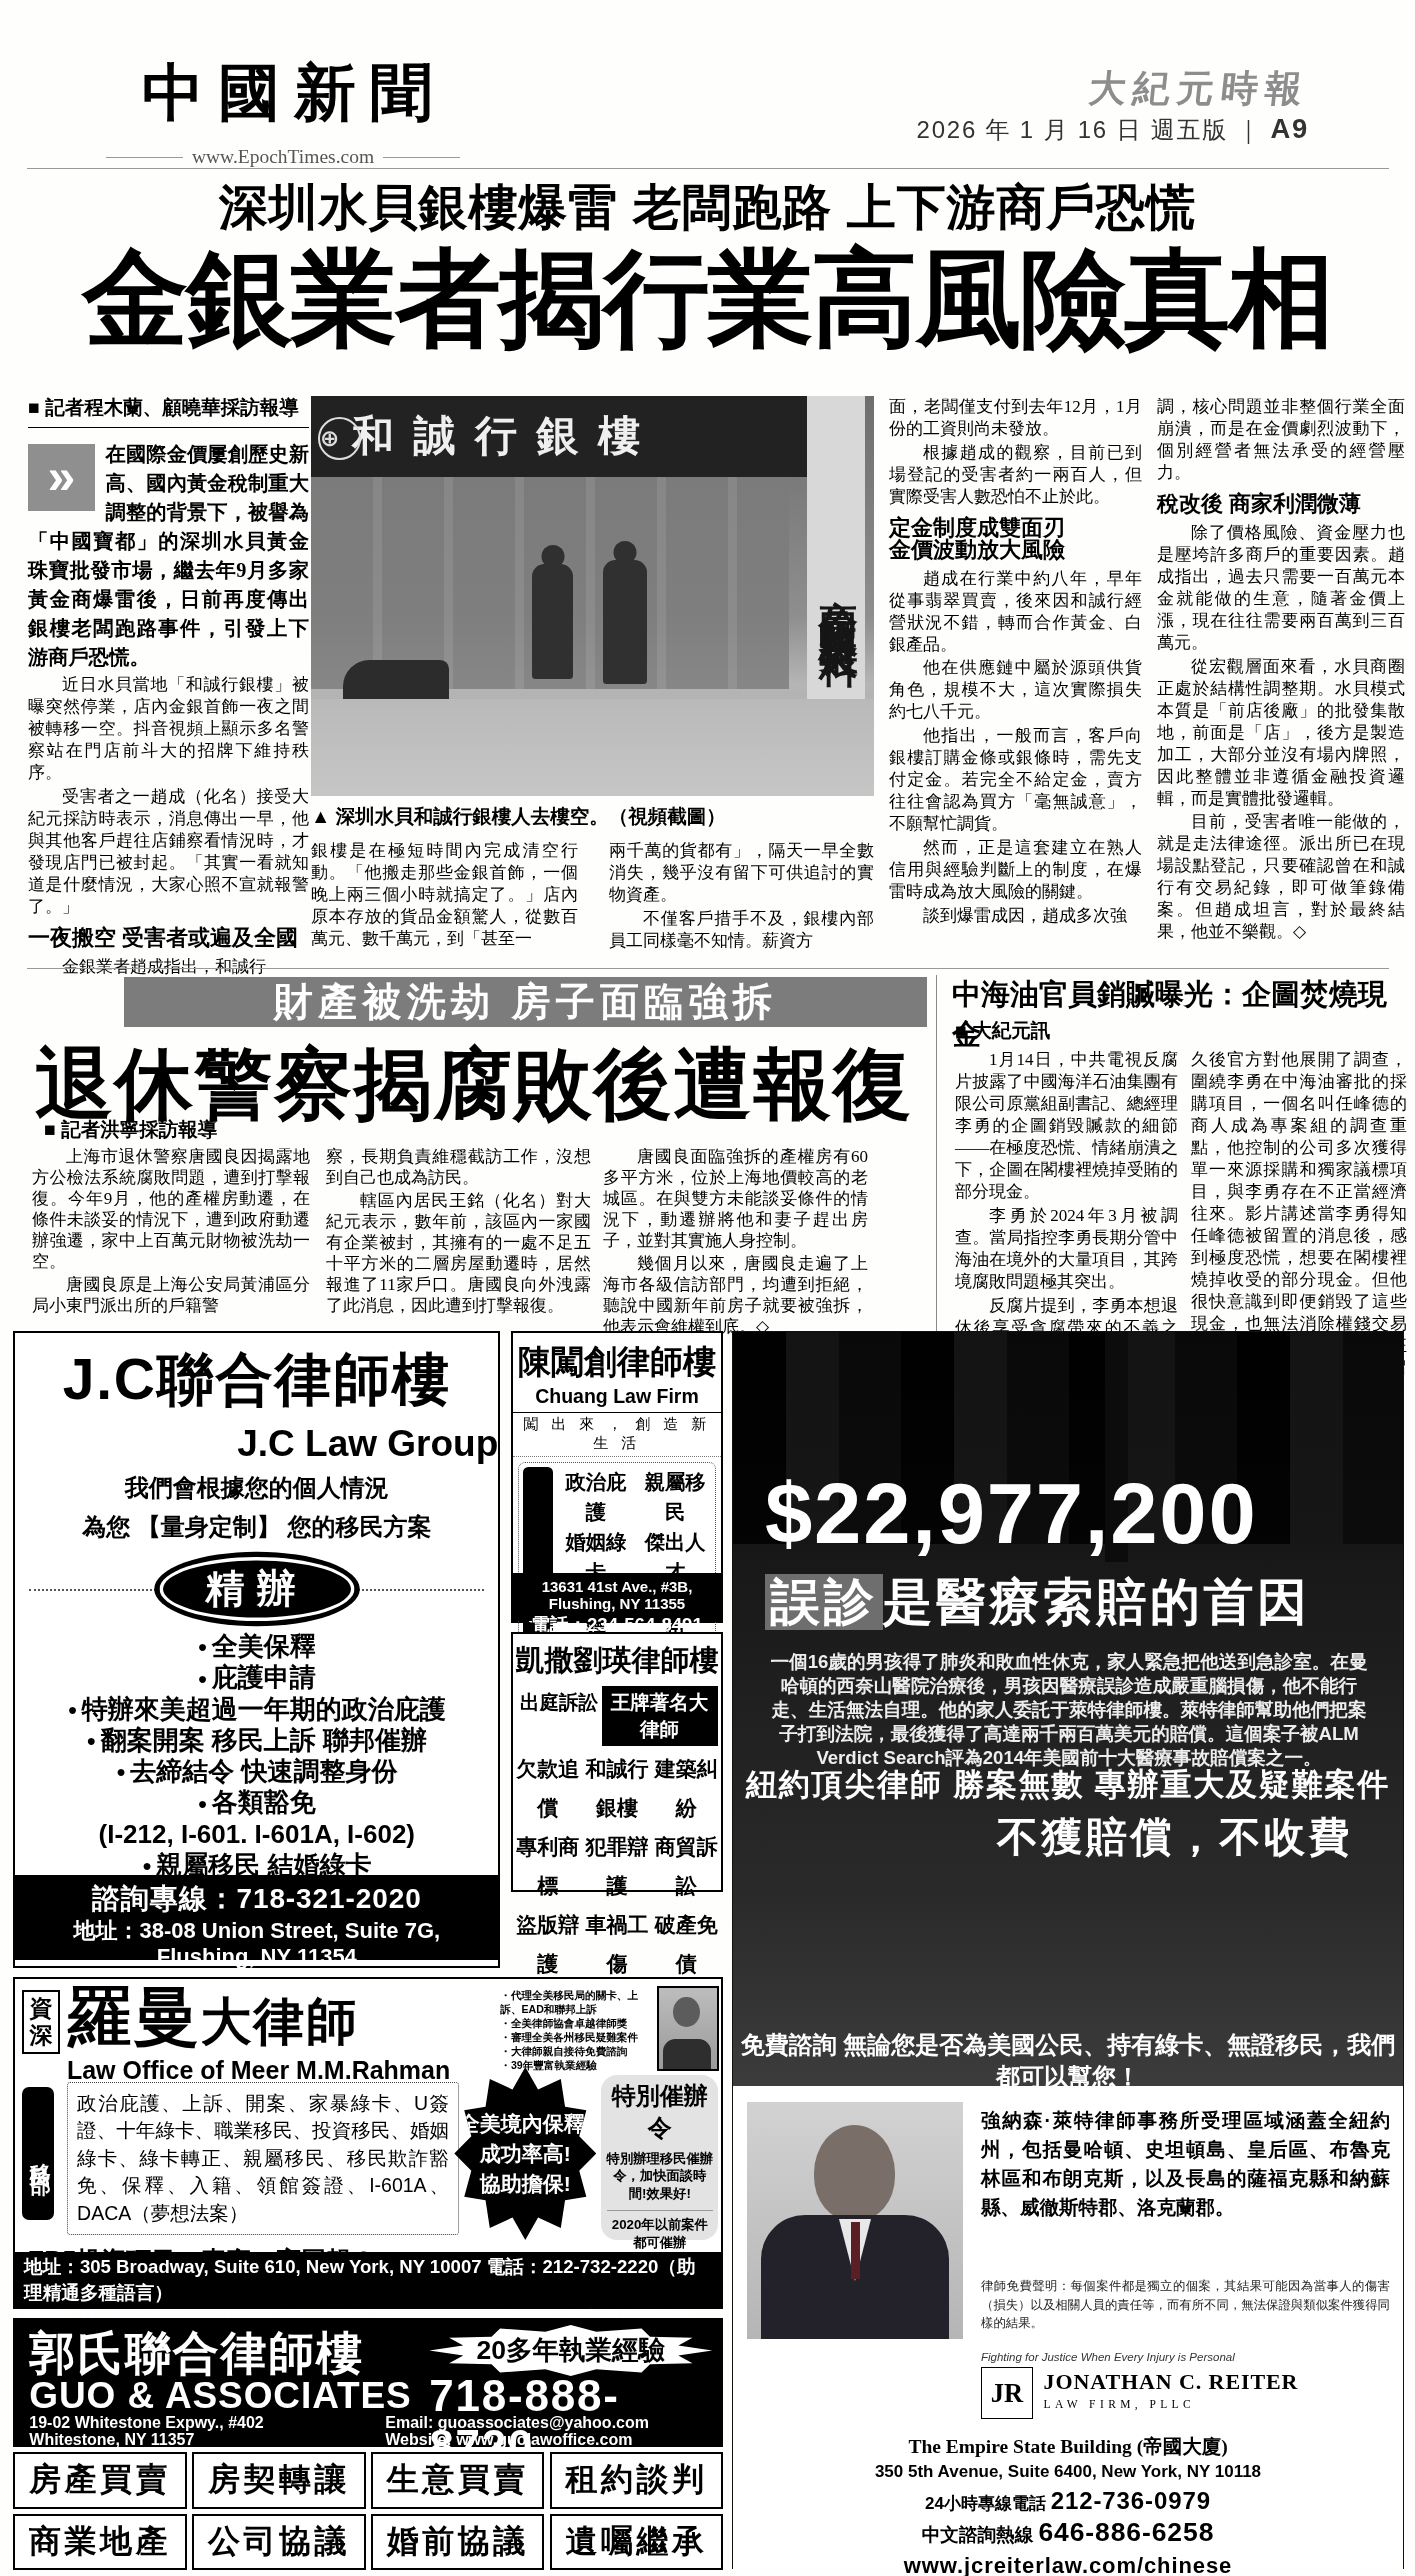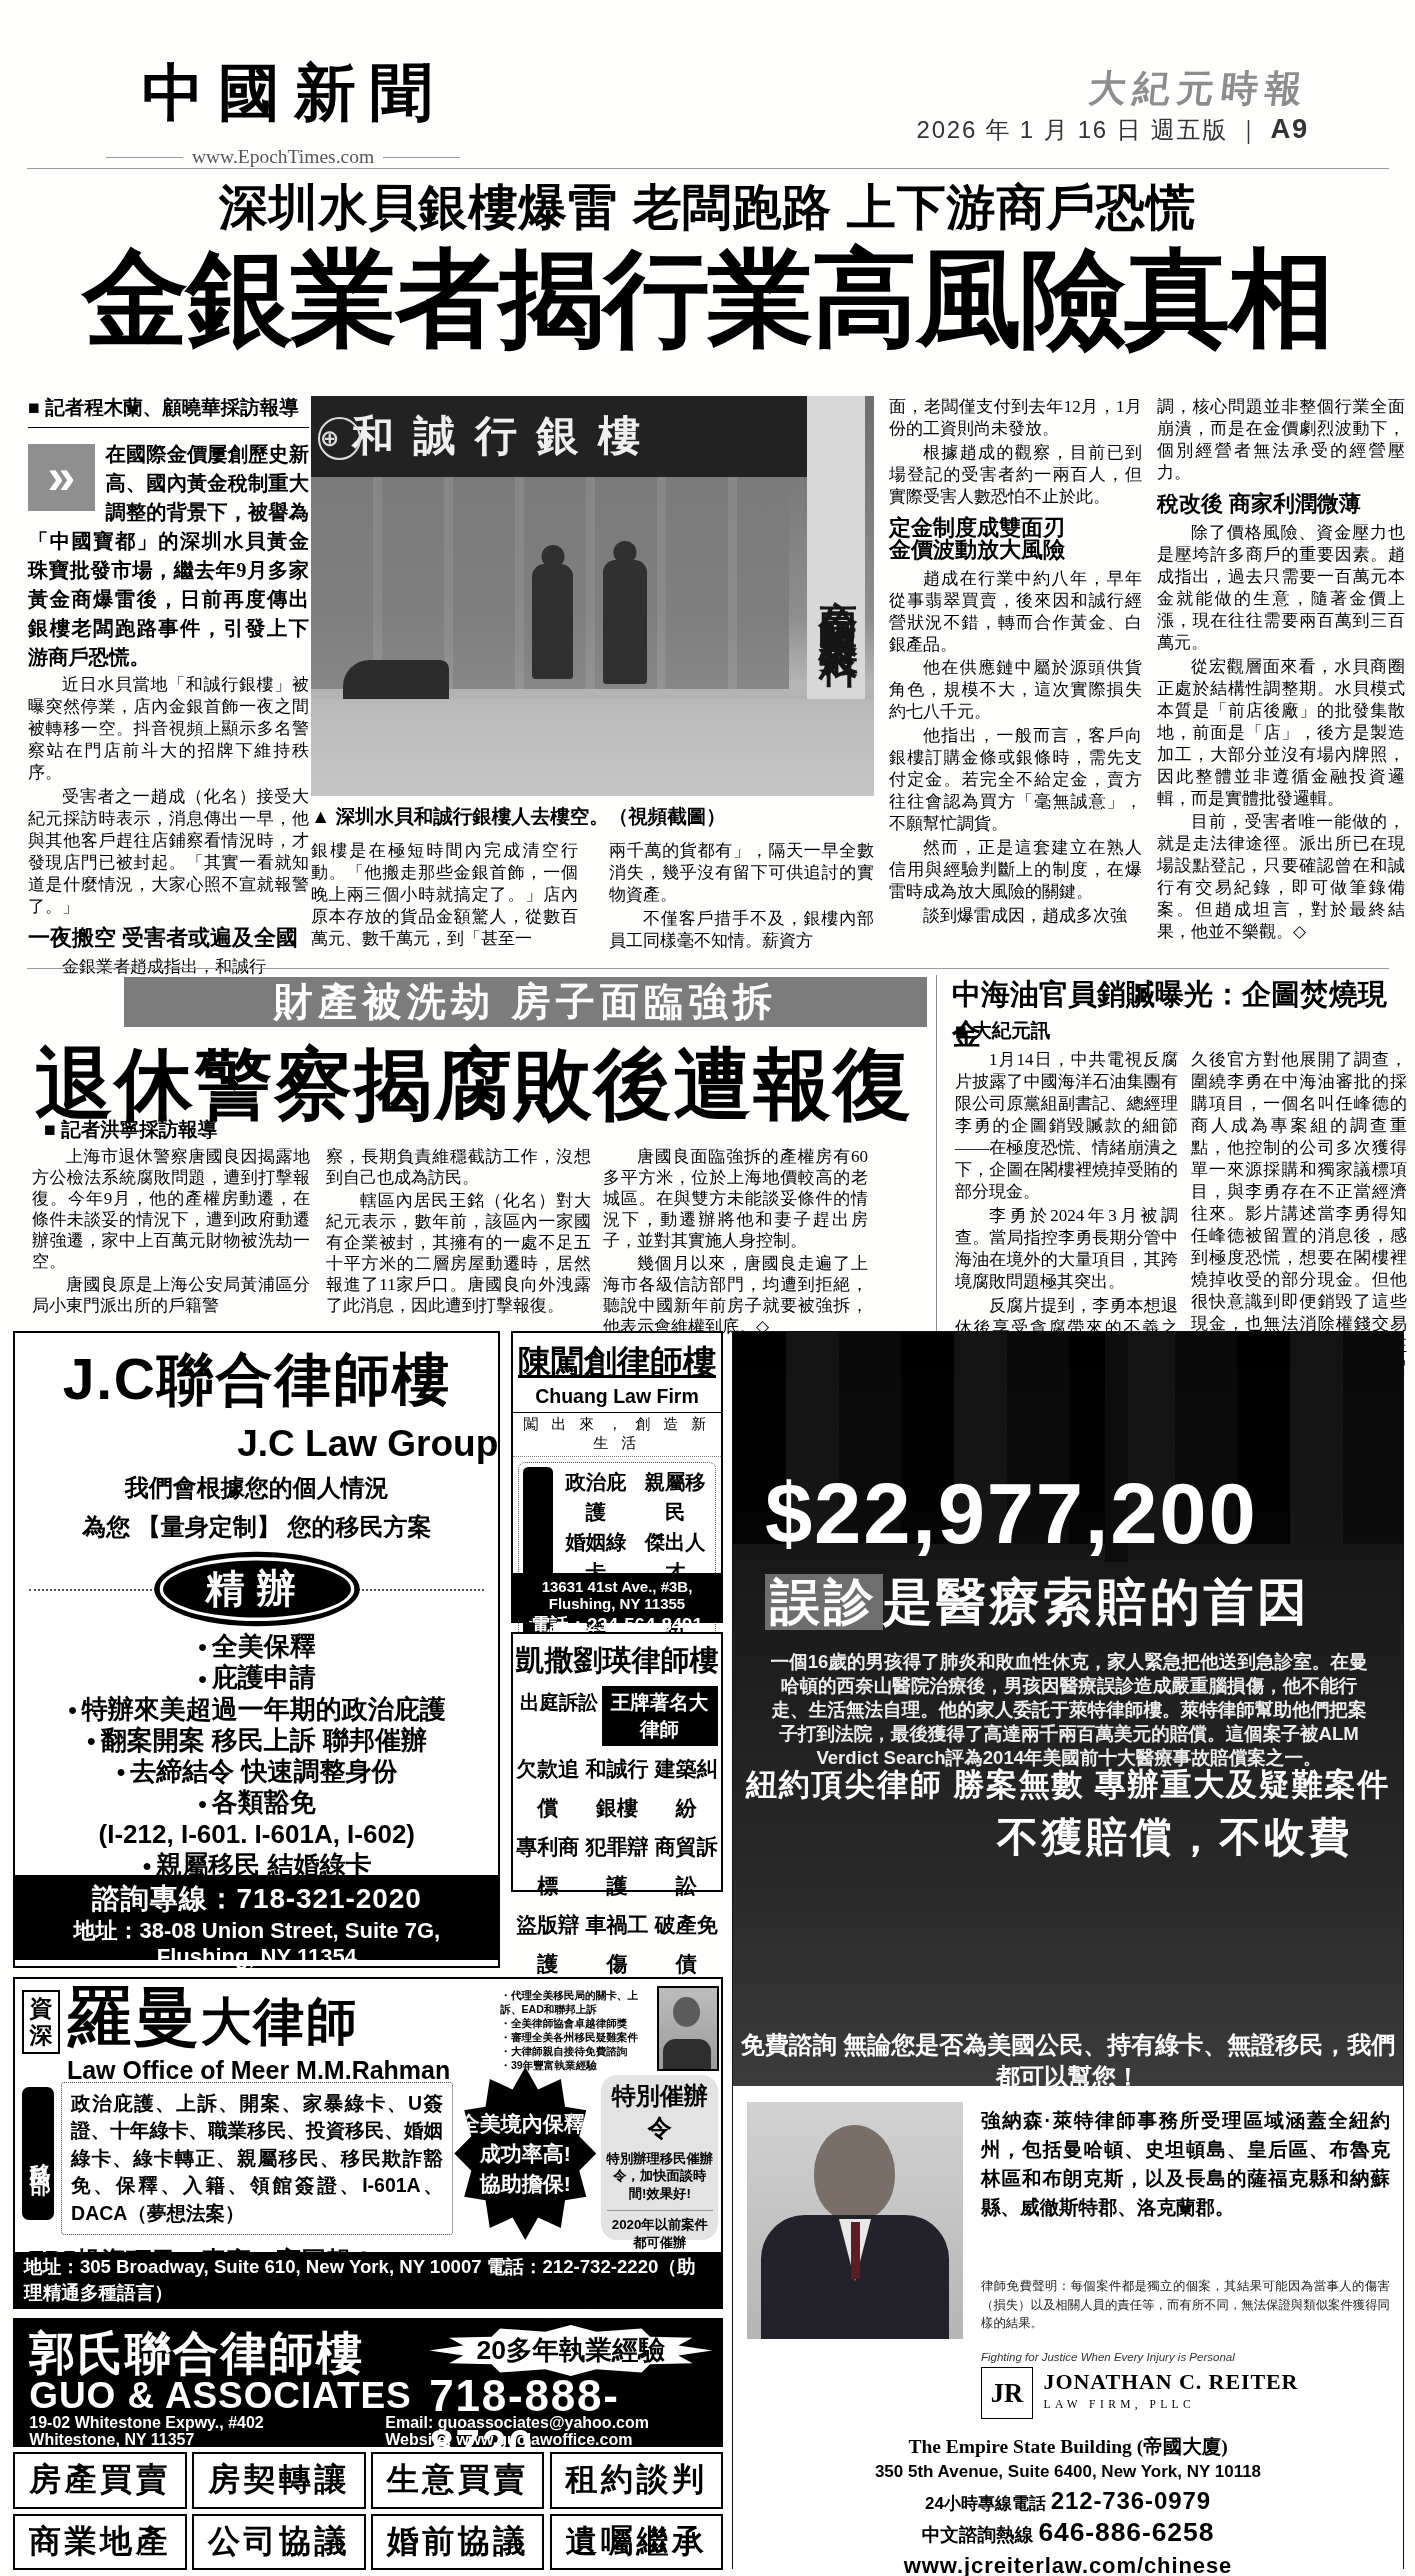--- a/index.html
+++ b/index.html
@@ -78,21 +78,21 @@
             box-shadow:0 0 0 3.5px #fff inset,0 0 0 5.3px #000;}
   .jc-list{list-style:none;margin:5.3px 0 0 0;padding:0;text-align:center;font-size:26px;font-weight:700;line-height:30px;}
   .jc-list li::before{content:"● ";font-size:16px;vertical-align:2.7px;}
   .jc-list li.nb::before{content:"";}
   .jc-foot{position:absolute;left:0;bottom:6px;width:100%;height:85px;background:#000;color:#fff;text-align:center;padding-top:5.3px;box-sizing:border-box;}
   .jc-phone{font-size:28px;font-weight:800;letter-spacing:0.9px;}
   .jc-addr{font-size:22px;font-weight:700;line-height:26px;}
 
   
   #ad-chen{left:511px;top:1331px;width:212px;height:292px;}
-  .chen-title{font-size:33px;font-weight:900;text-align:center;margin-top:7px;text-decoration:underline;}
+  .chen-title{font-size:33px;font-weight:900;text-align:center;margin-top:7px;}
   .chen-en{font-size:19.5px;font-weight:700;text-align:center;}
   .chen-slogan{font-size:15px;letter-spacing:4.4px;text-align:center;margin-top:3.5px;border-top:0.9px solid #000;border-bottom:0.9px dotted #777;padding:2.7px 0;}
   .chen-box{display:flex;margin:5.3px 5.3px 0 5.3px;border:1.8px dotted #555;border-radius:7px;}
   .chen-label{width:30px;background:#000;color:#fff;writing-mode:vertical-rl;text-align:center;font-size:19.5px;font-weight:800;letter-spacing:7px;border-radius:5.3px;margin:3.5px;}
   .chen-grid{flex:1;display:grid;grid-template-columns:1fr 1fr;font-size:20.3px;font-weight:700;line-height:30px;text-align:center;padding:3.5px 0;}
   .chen-foot{position:absolute;left:0;bottom:0;width:100%;height:48px;background:#000;color:#fff;text-align:center;font-weight:700;}
   .chen-foot .l1{font-size:15px;padding-top:5.3px;}
   .chen-foot .l2{font-size:18.6px;}
 
   
@@ -112,21 +112,21 @@
   .rh-title{font-size:65px;font-weight:900;letter-spacing:1.8px;line-height:65px;}
   .rh-title small{font-size:51px;}
   .rh-en{font-size:25px;font-weight:800;margin-top:1.8px;}
   .rh-bullets{position:absolute;left:485px;top:8.8px;width:152px;font-size:10.6px;line-height:14px;font-weight:600;}
   .rh-bullets div::before{content:"・";}
   .rh-photo{position:absolute;left:642px;top:7px;width:58px;height:81px;border:2.7px solid #000;background:linear-gradient(#bdbdbd,#9a9a9a);}
   .rh-photo .head{position:absolute;left:14px;top:8.8px;width:26.5px;height:30px;border-radius:50%;background:#5c5c5c;}
   .rh-photo .body{position:absolute;left:3.5px;bottom:0;width:48px;height:30px;border-radius:12.4px 12.4px 0 0;background:#2e2e2e;}
   .rh-mid{position:absolute;left:7px;top:103px;display:flex;}
   .rh-dept{width:32px;background:#000;color:#fff;writing-mode:vertical-rl;text-align:center;font-size:21px;font-weight:800;letter-spacing:5.3px;border-radius:7px;height:133px;margin-top:5.3px;}
-  .rh-services{width:372px;border:1.8px dotted #444;border-radius:3px;margin-left:7px;padding:7px 8.8px;font-size:19.5px;font-weight:700;line-height:27.4px;text-align:justify;}
+  .rh-services{width:372px;border:1.8px dotted #444;border-radius:3px;margin-left:13px;padding:7px 8.8px;font-size:19.5px;font-weight:400;line-height:27.4px;text-align:justify;}
   .rh-eb5{position:absolute;left:12.4px;top:265px;font-size:25px;font-weight:900;}
   .burst{clip-path:polygon(50% 0%,59% 13%,75% 7%,78% 23%,93% 25%,88% 40%,100% 50%,88% 60%,93% 75%,78% 77%,75% 93%,59% 87%,50% 100%,41% 87%,25% 93%,22% 77%,7% 75%,12% 60%,0% 50%,12% 40%,7% 25%,22% 23%,25% 7%,41% 13%);}
   .rh-burst{position:absolute;left:439px;top:88px;width:142px;height:173px;background:#000;color:#fff;display:flex;flex-direction:column;justify-content:center;text-align:center;font-size:21px;font-weight:900;line-height:30px;}
   .rh-special{position:absolute;left:586px;top:96px;width:117px;height:165px;background:#e3e3e3;border-radius:16px;text-align:center;padding:5.3px;box-sizing:border-box;}
   .rh-special .t{font-size:24px;font-weight:900;}
   .rh-special .s{font-size:13.3px;font-weight:600;line-height:17.7px;margin-top:5.3px;}
   .rh-special .b{font-size:13.3px;font-weight:900;border-top:0.9px solid #999;margin-top:7px;padding-top:5.3px;}
   .rh-foot{position:absolute;left:0;bottom:0;width:100%;height:55px;background:#000;color:#fff;font-size:18.6px;font-weight:700;line-height:26px;padding:1.8px 8.8px;box-sizing:border-box;}
 
   

